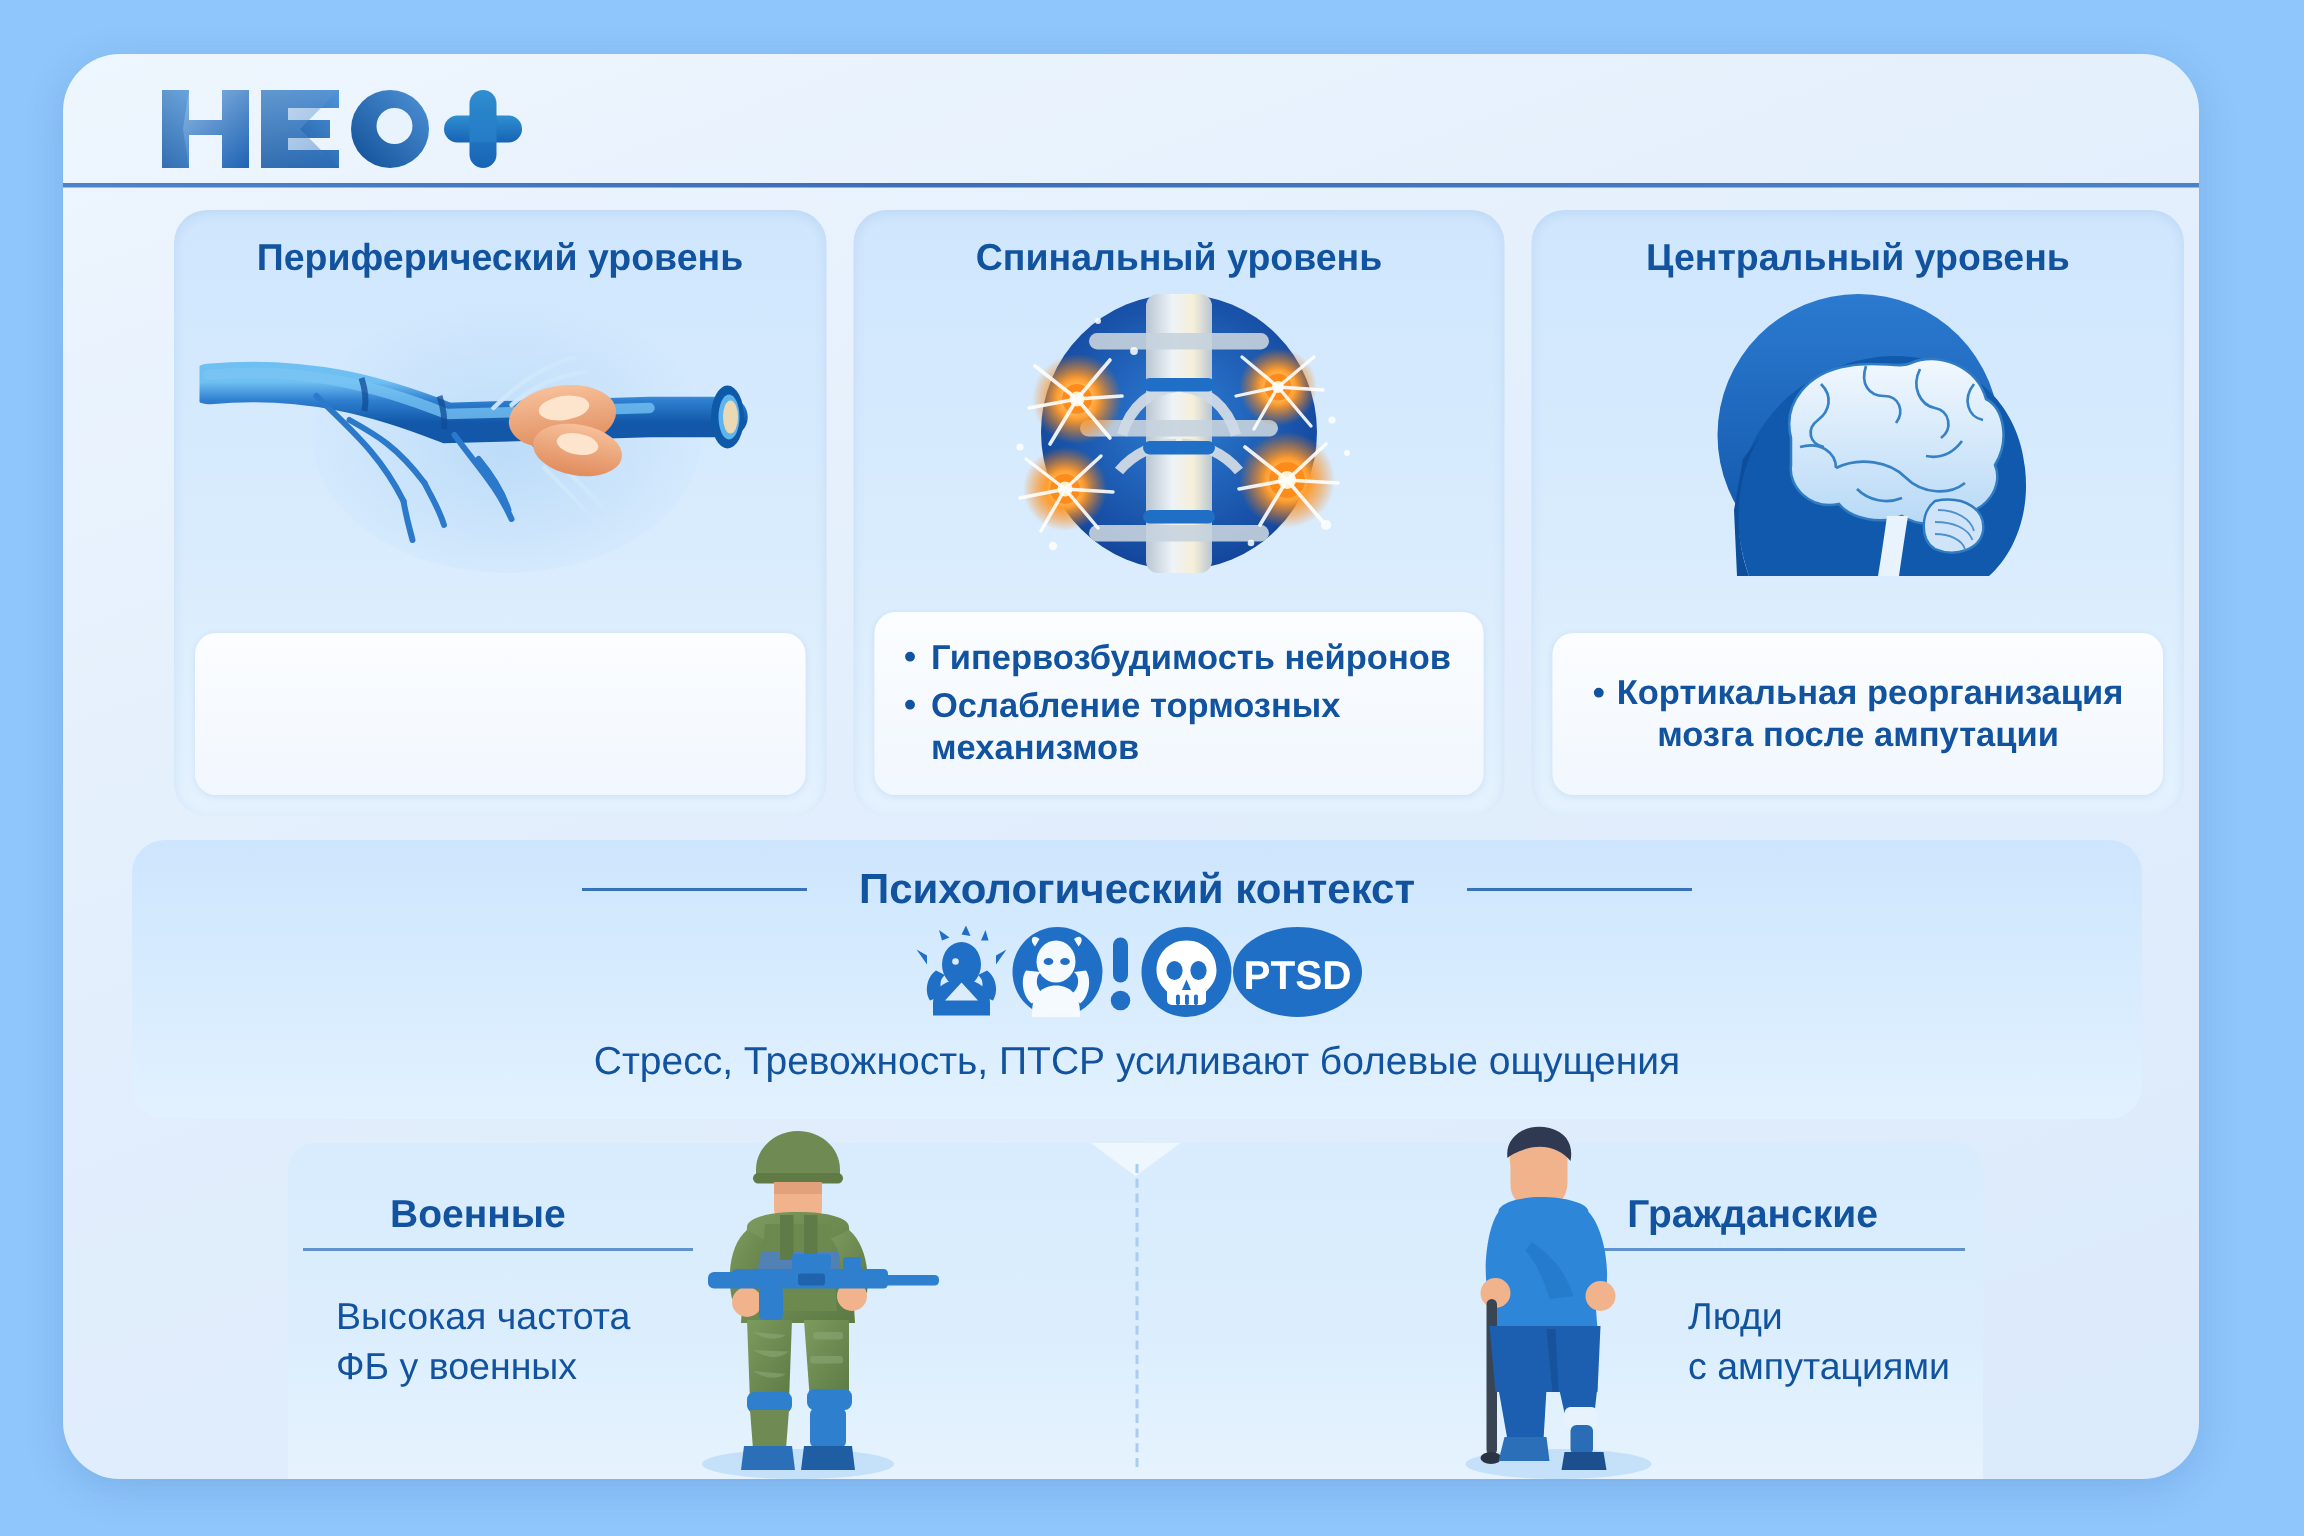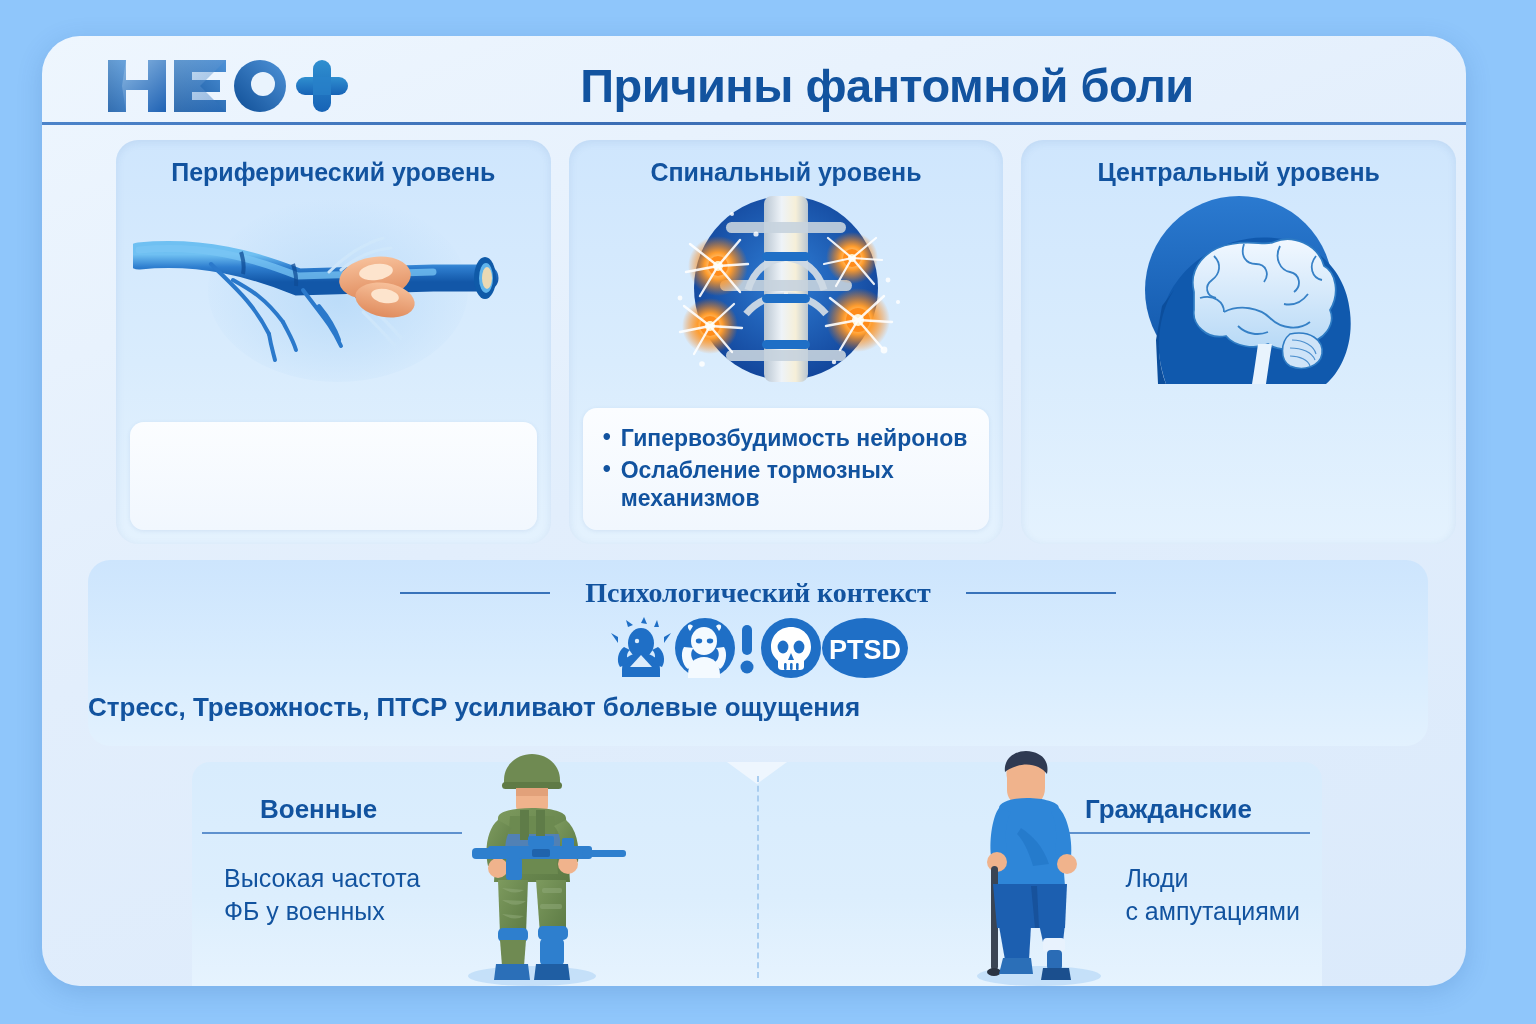--- a/index.html
+++ b/index.html
@@ -69,32 +69,32 @@
   .card.c3 .bullet::before{position:static;margin-right:8px;}
 
   
   .psy{
     position:absolute;left:46px;top:524px;width:1340px;height:186px;
     border-radius:22px;
     background:linear-gradient(180deg,#cde5fd 0%,#d8ecfe 55%,#e2f1fe 100%);
   }
   .psy-head{
     position:absolute;top:16px;left:0;width:100%;height:34px;
-    display:flex;align-items:center;justify-content:center;gap:35px;font-family:Liberation Serif, serif;
+    display:flex;align-items:center;justify-content:center;gap:35px;
   }
   .psy-head .hr{height:2px;width:150px;background:#1d5eae;opacity:.85;}
   .psy-head .hr.l{width:150px;}
   .psy-title{font-size:28px;font-weight:bold;color:#12539f;white-space:nowrap;}
   .psy-icons{
     position:absolute;top:58px;left:0;width:100%;height:64px;
     display:flex;align-items:center;justify-content:center;
   }
   .psy-caption{
-    position:absolute;top:132px;left:0;width:100%;
-    font-size:26px;color:#12539f;font-weight:700;
+    position:absolute;top:132px;left:0;width:100%;text-align:center;
+    font-size:26px;color:#12539f;font-weight:400;
   }
 
   
   .bottom{
     position:absolute;left:150px;top:726px;width:1130px;height:224px;
     background:linear-gradient(180deg,#d8ecfd 0%,#dceefd 60%,#e6f3fe 100%);
     border-radius:18px 18px 0 0;
     overflow:hidden;
   }
   .bottom .notch{
@@ -155,21 +155,20 @@
 
           <circle cx="160" cy="32" r="26" fill="url(#lgB)"></circle>
           <circle cx="163" cy="30" r="12" fill="#e9f3fd"></circle>
           <path d="M160 6a26 26 0 0 1 0 52 22 22 0 0 0 0-52z" fill="#0d4a90" opacity=".55"></path>
 
           <rect x="196" y="23" width="52" height="18" rx="9" fill="url(#lgC)"></rect>
           <rect x="213" y="6" width="18" height="52" rx="9" fill="url(#lgC)"></rect>
           <rect x="213" y="23" width="18" height="18" fill="#2a84cb" opacity=".6"></rect>
         </svg>
       </div>
-      <div class="title">Причины фантомной боли</div>
     </div>
     <div class="headrule"></div>
 
     <div class="cards">
 
       <div class="card c1">
         <div class="card-title">Периферический уровень</div>
         <div class="card-art">
           <svg width="400" height="190" viewBox="0 0 400 190" aria-hidden="true">
             <defs>
@@ -376,20 +375,23 @@
             <path d="M216 140 C236 136 250 146 248 160 C246 172 230 178 216 172 C206 166 206 148 216 140 Z" fill="#cfe4f8" stroke="#2f7cc4" stroke-width="1.6"></path>
             <g stroke="#2f7cc4" stroke-width="1.2" fill="none" opacity=".8">
               <path d="M218 146 C230 146 240 152 242 160"></path>
               <path d="M216 154 C228 154 238 158 241 166"></path>
               <path d="M216 162 C226 162 234 166 236 172"></path>
             </g>
 
             <path d="M184 150 C182 164 180 178 178 190 L192 190 C194 176 196 162 198 150 Z" fill="#e8f3fd"></path>
           </svg>
         </div>
+        <div class="bullets">
+          <div class="bullet">Кортикальная реорганизация мозга после ампутации</div>
+        </div>
       </div>
     </div>
 
     <div class="psy">
       <div class="psy-head">
         <div class="hr l"></div>
         <div class="psy-title">Психологический контекст</div>
         <div class="hr r"></div>
       </div>
 

